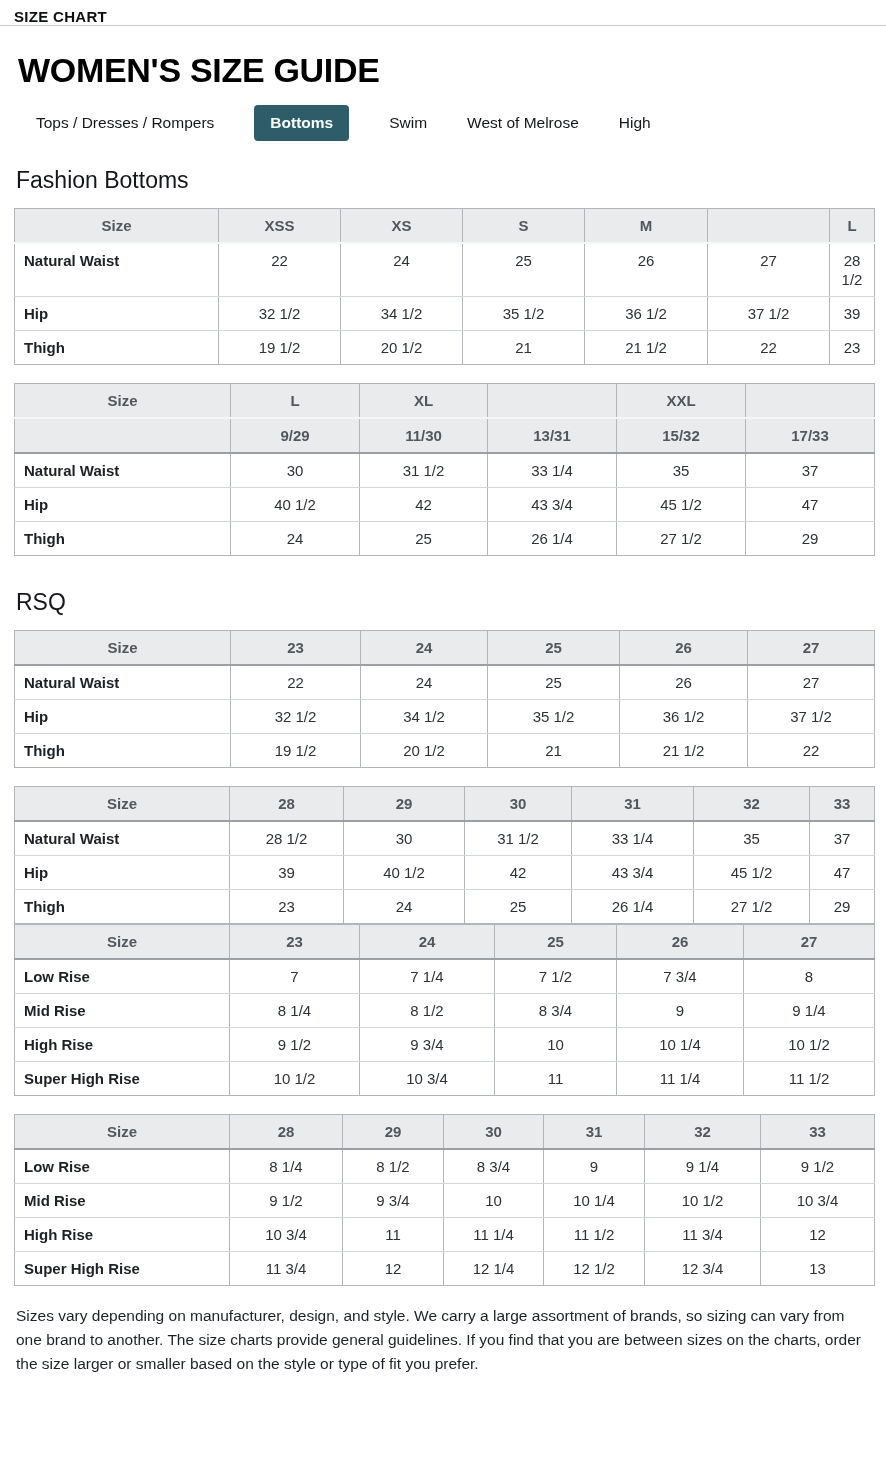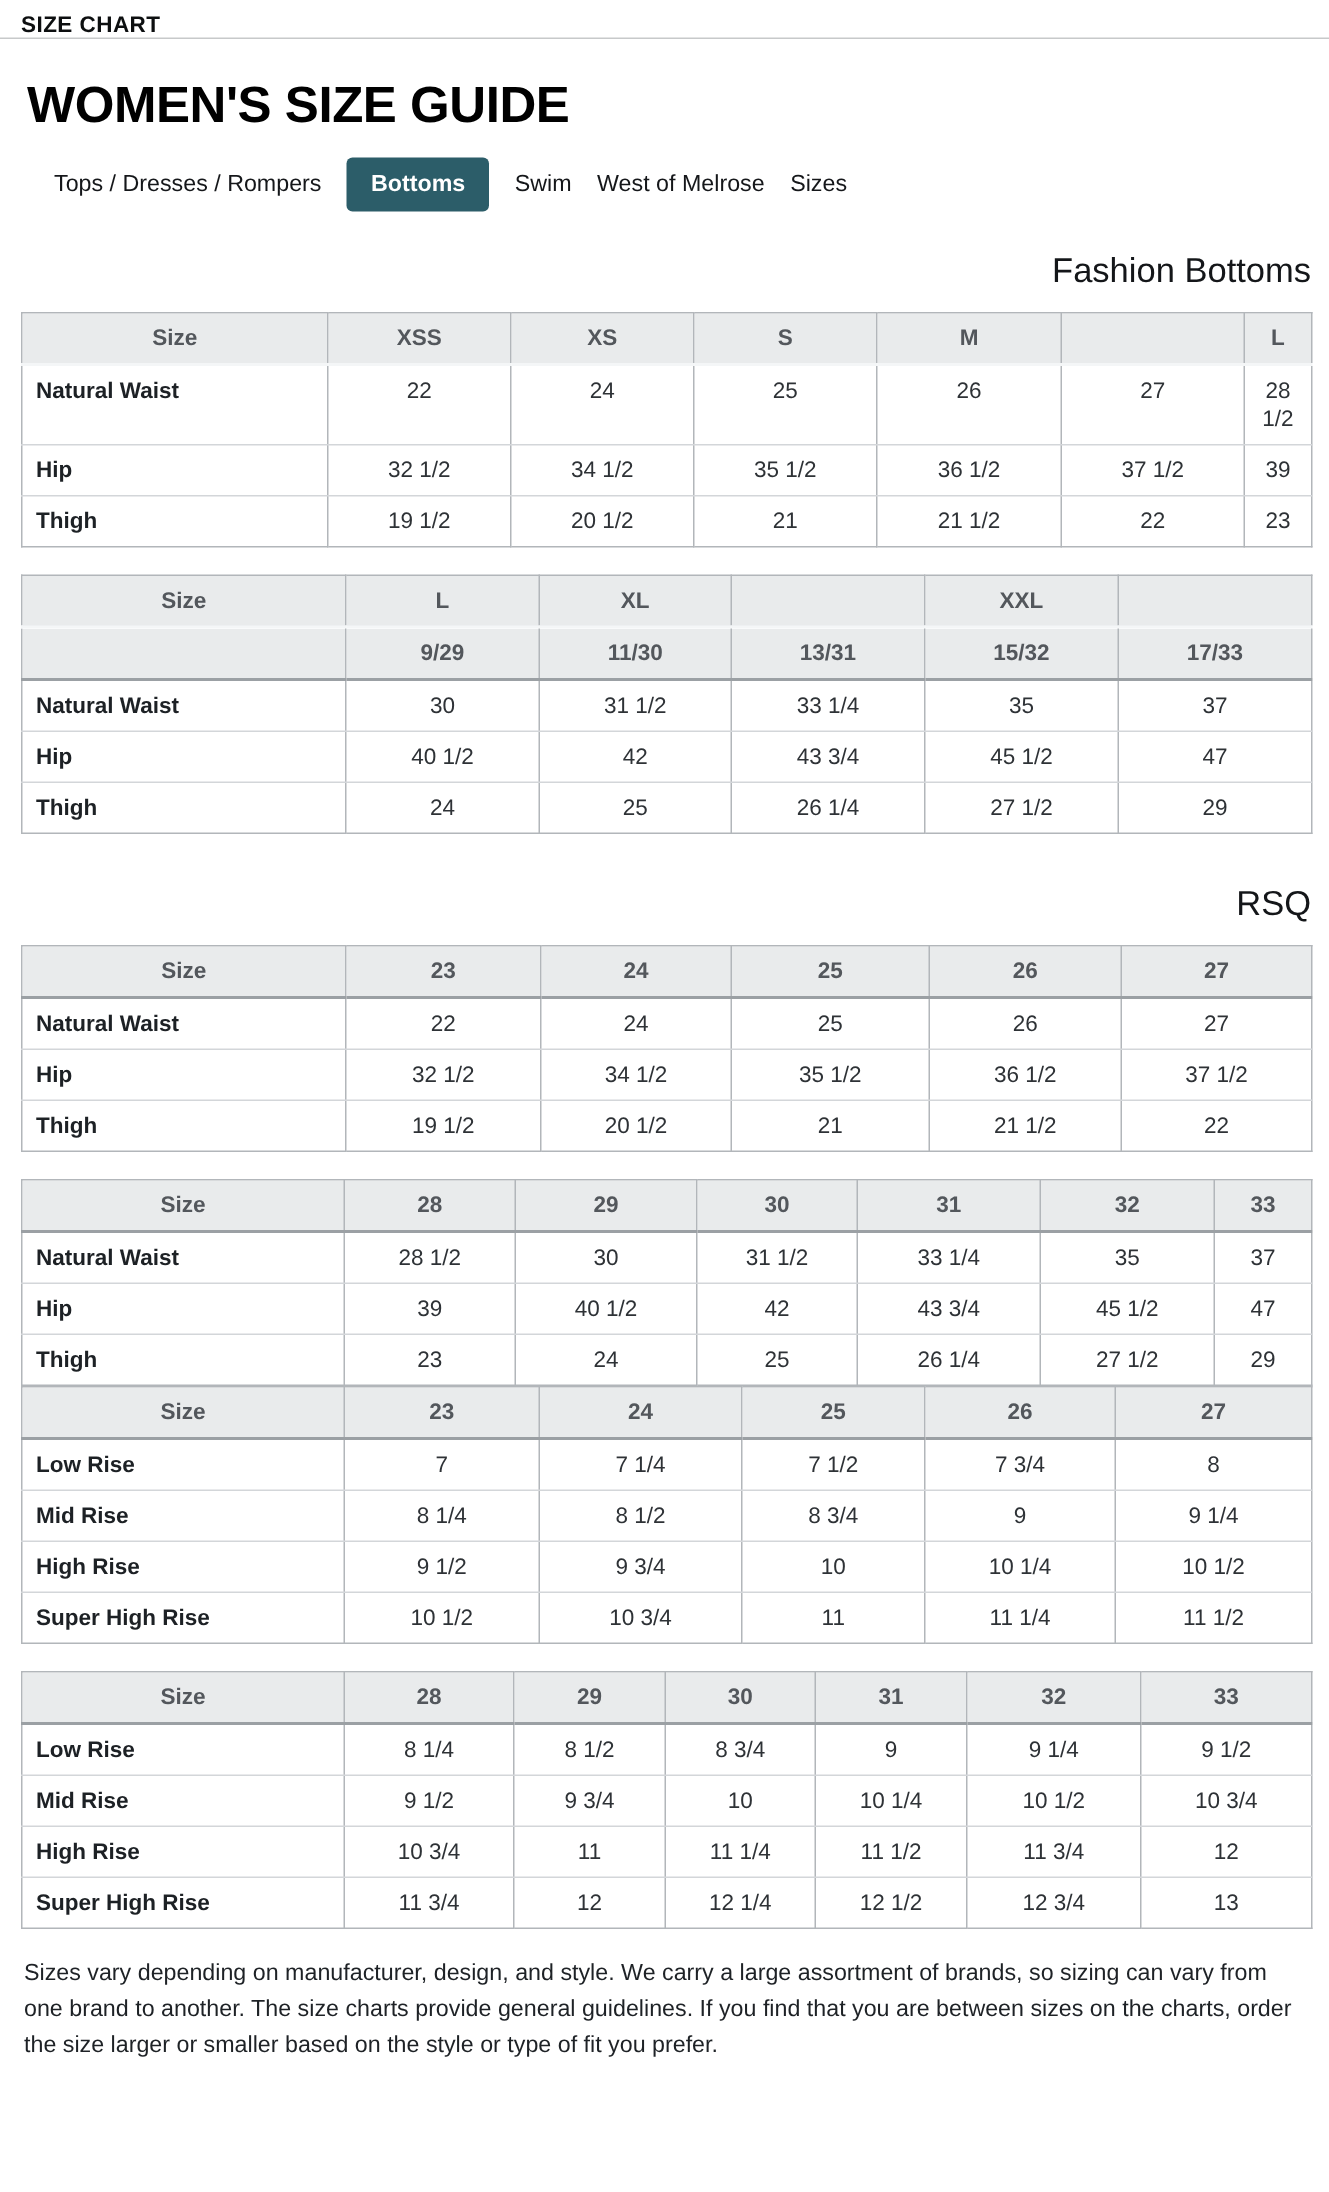--- a/index.html
+++ b/index.html
@@ -31,21 +31,21 @@
     line-height: 41px;
     font-weight: 800;
     letter-spacing: -0.3px;
     color: #000000;
   }
 
   
   .tabs {
     display: flex;
     align-items: center;
-    gap: 17px;
+    gap: 40px;
     margin: 14px 0 0 22px;
   }
   .tab {
     font-size: 15.5px;
     color: #15171a;
     padding: 8px 0;
     cursor: pointer;
     white-space: nowrap;
   }
   .tab.selected {
@@ -56,21 +56,20 @@
     font-weight: 600;
   }
 
   
   .section-heading {
     font-size: 23px;
     line-height: 29px;
     font-weight: 500;
     color: #141619;
     margin: 32px 0 13px 2px;
-    text-align: right;
   }
   .section:first-of-type .section-heading { margin-top: 25px; }
 
   
   table.size-table {
     border-collapse: collapse;
     table-layout: fixed;
     width: 860px;
     border: 1px solid #b2b6ba;
   }
@@ -135,21 +134,21 @@
 
 <main class="content">
 
   <h1 class="page-title">WOMEN'S SIZE GUIDE</h1>
 
   <nav class="tabs">
     <div class="tab">Tops / Dresses / Rompers</div>
     <div class="tab selected">Bottoms</div>
     <div class="tab">Swim</div>
     <div class="tab">West of Melrose</div>
-    <div class="tab">Sizes</div>
+    <div class="tab">High</div>
   </nav>
 
   <section class="section">
     <h2 class="section-heading">Fashion Bottoms</h2>
     <div class="tables">
         <table class="size-table">
           <colgroup>
             <col style="width: 204px;">
             <col style="width: 122px;">
             <col style="width: 122px;">

